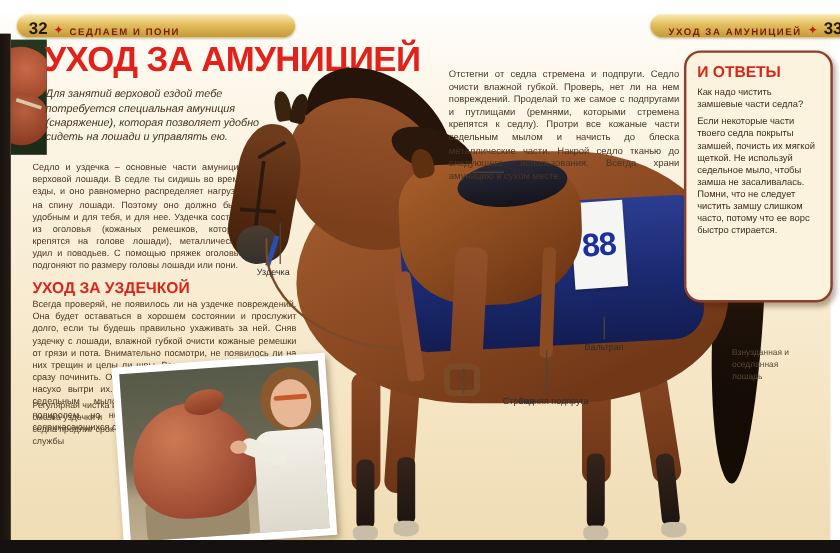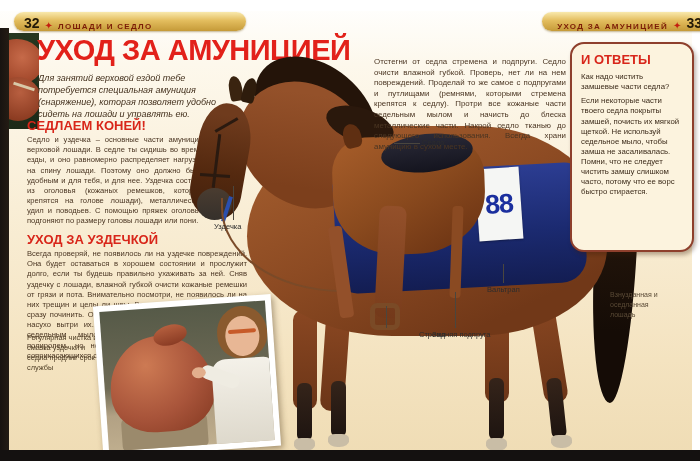--- a/index.html
+++ b/index.html
@@ -118,39 +118,38 @@
 
 <div id="spread">
 
   <div class="abs margin-top"></div>
   <div class="abs strip-left"></div>
   <div class="abs margin-right"></div>
 
   <div class="abs pill" style="left:14px;top:12px;width:212px;">
     <span class="pnum">32</span>
     <span class="compass">✦</span>
-    <span class="plabel">ЛОШАДИ И СЕДЛО</span>
+    <span class="plabel">СЕДЛАЕМ И ПОНИ</span>
   </div>
 
   <div class="abs pill" style="left:542px;top:12px;width:150px;justify-content:flex-end;">
     <span class="plabel">УХОД ЗА АМУНИЦИЕЙ</span>
     <span class="compass">✦</span>
     <span class="pnum">33</span>
   </div>
 
   <div class="abs photo-strip">
     <div class="arc1"></div>
     <div class="arc2"></div>
     <div class="rod"></div>
   </div>
 
   <div class="abs title" style="left:37px;top:34px;">УХОД ЗА АМУНИЦИЕЙ</div>
   <div class="abs intro" style="left:38px;top:72px;width:182px;font-style:italic;">Для занятий верховой ездой тебе потребуется специальная амуниция (снаряжение), которая позволяет удобно сидеть на лошади и управлять ею.</div>
 
-  <div class="abs h2" style="left:27px;top:118px;">СЕДЛАЕМ КОНЕЙ!</div>
   <div class="abs body-txt" style="left:27px;top:135px;width:176px;">Седло и уздечка – основные части амуниции верховой лошади. В седле ты сидишь во время езды, и оно равномерно распределяет нагрузку на спину лошади. Поэтому оно должно быть удобным и для тебя, и для нее. Уздечка состоит из оголовья (кожаных ремешков, которые крепятся на голове лошади), металлических удил и поводьев. С помощью пряжек оголовье подгоняют по размеру головы лошади или пони.</div>
 
   <div class="abs h2" style="left:27px;top:232px;">УХОД ЗА УЗДЕЧКОЙ</div>
   <div class="abs body-txt" style="left:27px;top:249px;width:220px;">Всегда проверяй, не появилось ли на уздечке повреждений. Она будет оставаться в хорошем состоянии и прослужит долго, если ты будешь правильно ухаживать за ней. Сняв уздечку с лошади, влажной губкой очисти кожаные ремешки от грязи и пота. Внимательно посмотри, не появилось ли на них трещин и целы ли швы. Все поврежденные части надо сразу починить. Отдельно промой удила в мыльной воде и насухо вытри их. Теперь протри все ремешки губкой с седельным мылом. Металлические пряжки начисть полиролем, но не используй его для частей уздечки, соприкасающихся со ртом лошади.</div>
 
   <div class="abs cap" style="left:27px;top:333px;width:78px;">Регулярная чистка и смазка уздечки и седла продлит срок их службы</div>
 
   <div class="abs polaroid">
     <div class="pscene">
       <div class="stand"></div>

